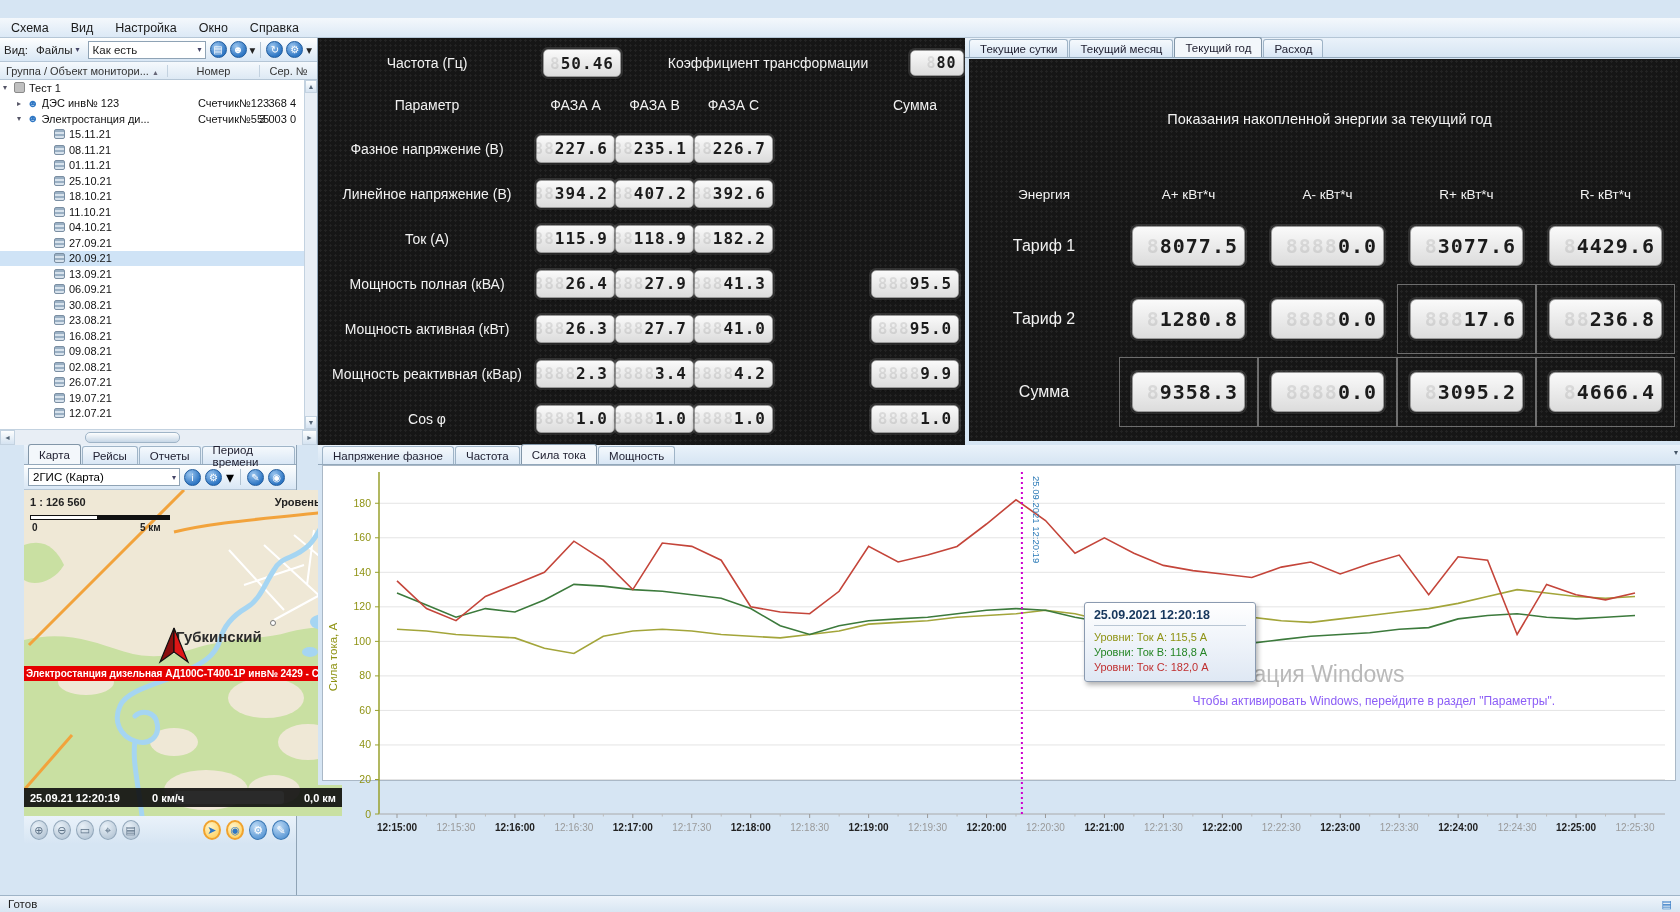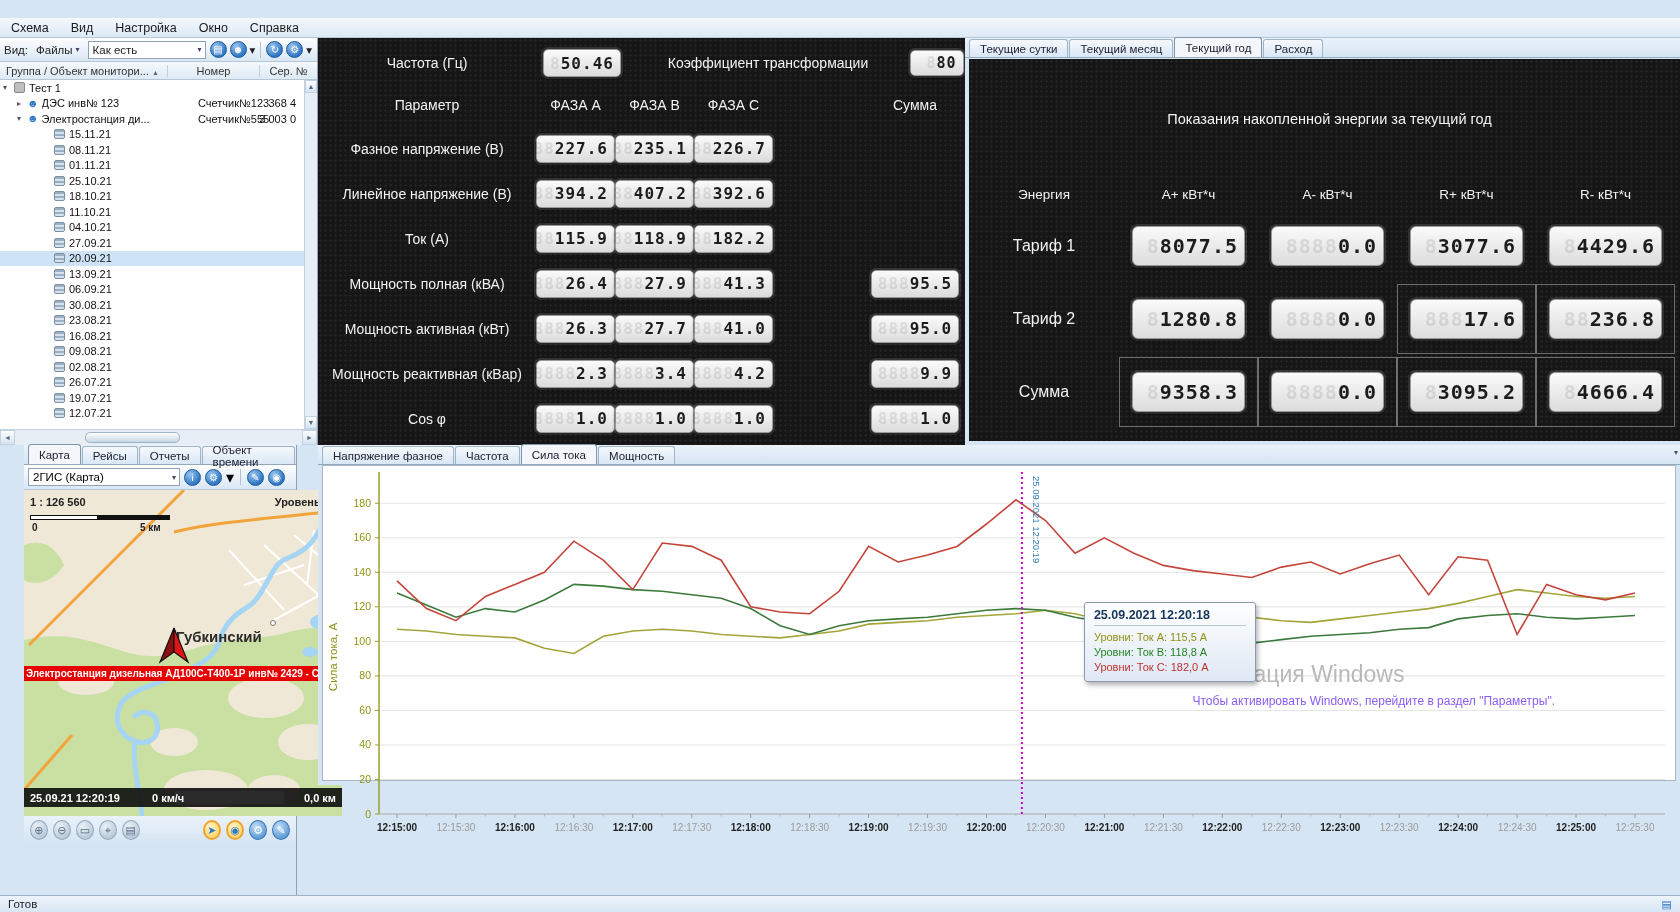--- a/index.html
+++ b/index.html
@@ -691,21 +691,21 @@
           </div>
         </div>
     </div>
   </div>
 
   <div class="left-bottom">
     <div class="tabstrip" id="map-tabs">
         <div class="tab active">Карта</div>
         <div class="tab">Рейсы</div>
         <div class="tab">Отчеты</div>
-        <div class="tab">Объект времени</div>
+        <div class="tab">Период времени</div>
       </div>
     <div class="map-toolbar">
       <div class="combo map-combo">
         <span>2ГИС (Карта)</span>
           <span class="caret">▾</span>
       </div>
       <span id="map-tb-icons" style="display:flex;align-items:center;gap:4px;">
           <span class="circ">ℹ</span>
           <span class="circ">⚙</span>
           <span class="caret">▾</span>

